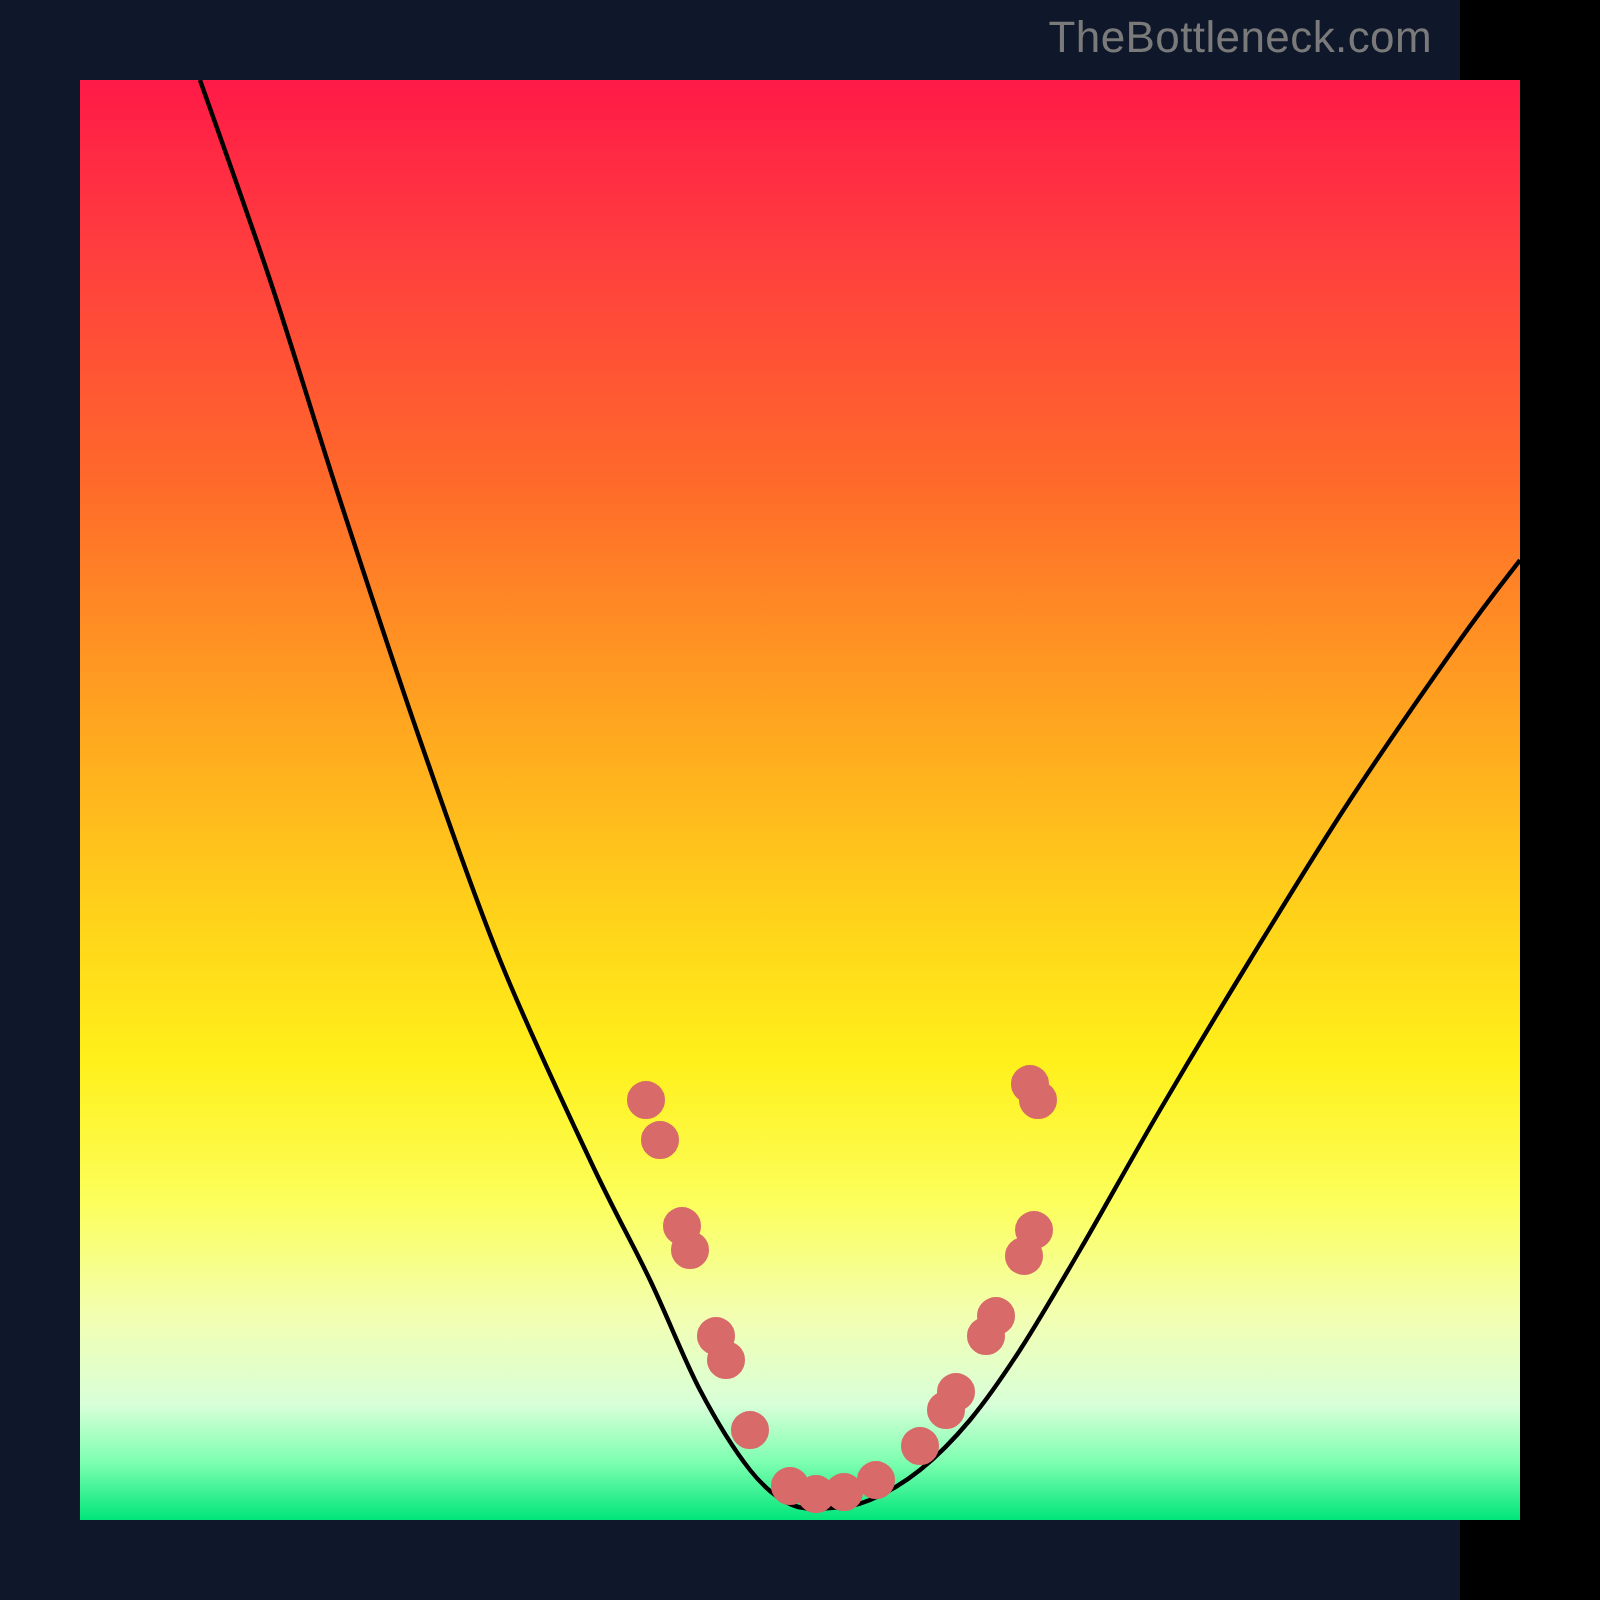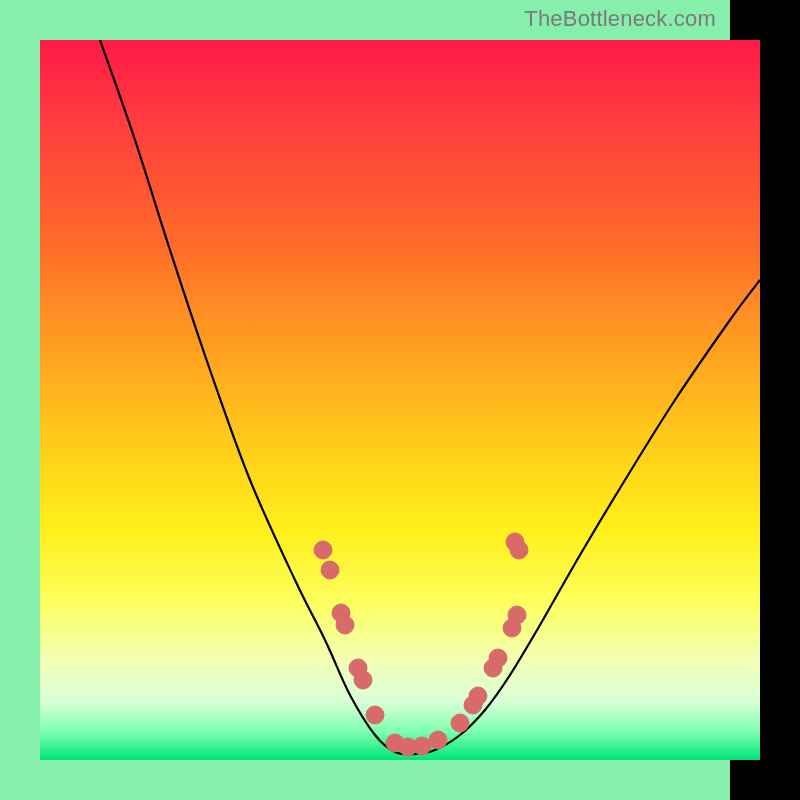--- a/index.html
+++ b/index.html
@@ -9,21 +9,21 @@
     height: 800px;
     background: #000;
     font-family: Arial, Helvetica, sans-serif;
   }
   .frame {
     position: absolute;
     left: 0;
     top: 0;
     width: 730px;
     height: 800px;
-    background: #86efac;
+    background: #0f172a;
   }
   .plot-area {
     position: absolute;
     left: 40px;
     top: 40px;
     width: 720px;
     height: 720px;
     background: linear-gradient(to bottom,
       #ff1a47 0%,
       #ff3e3e 12%,

